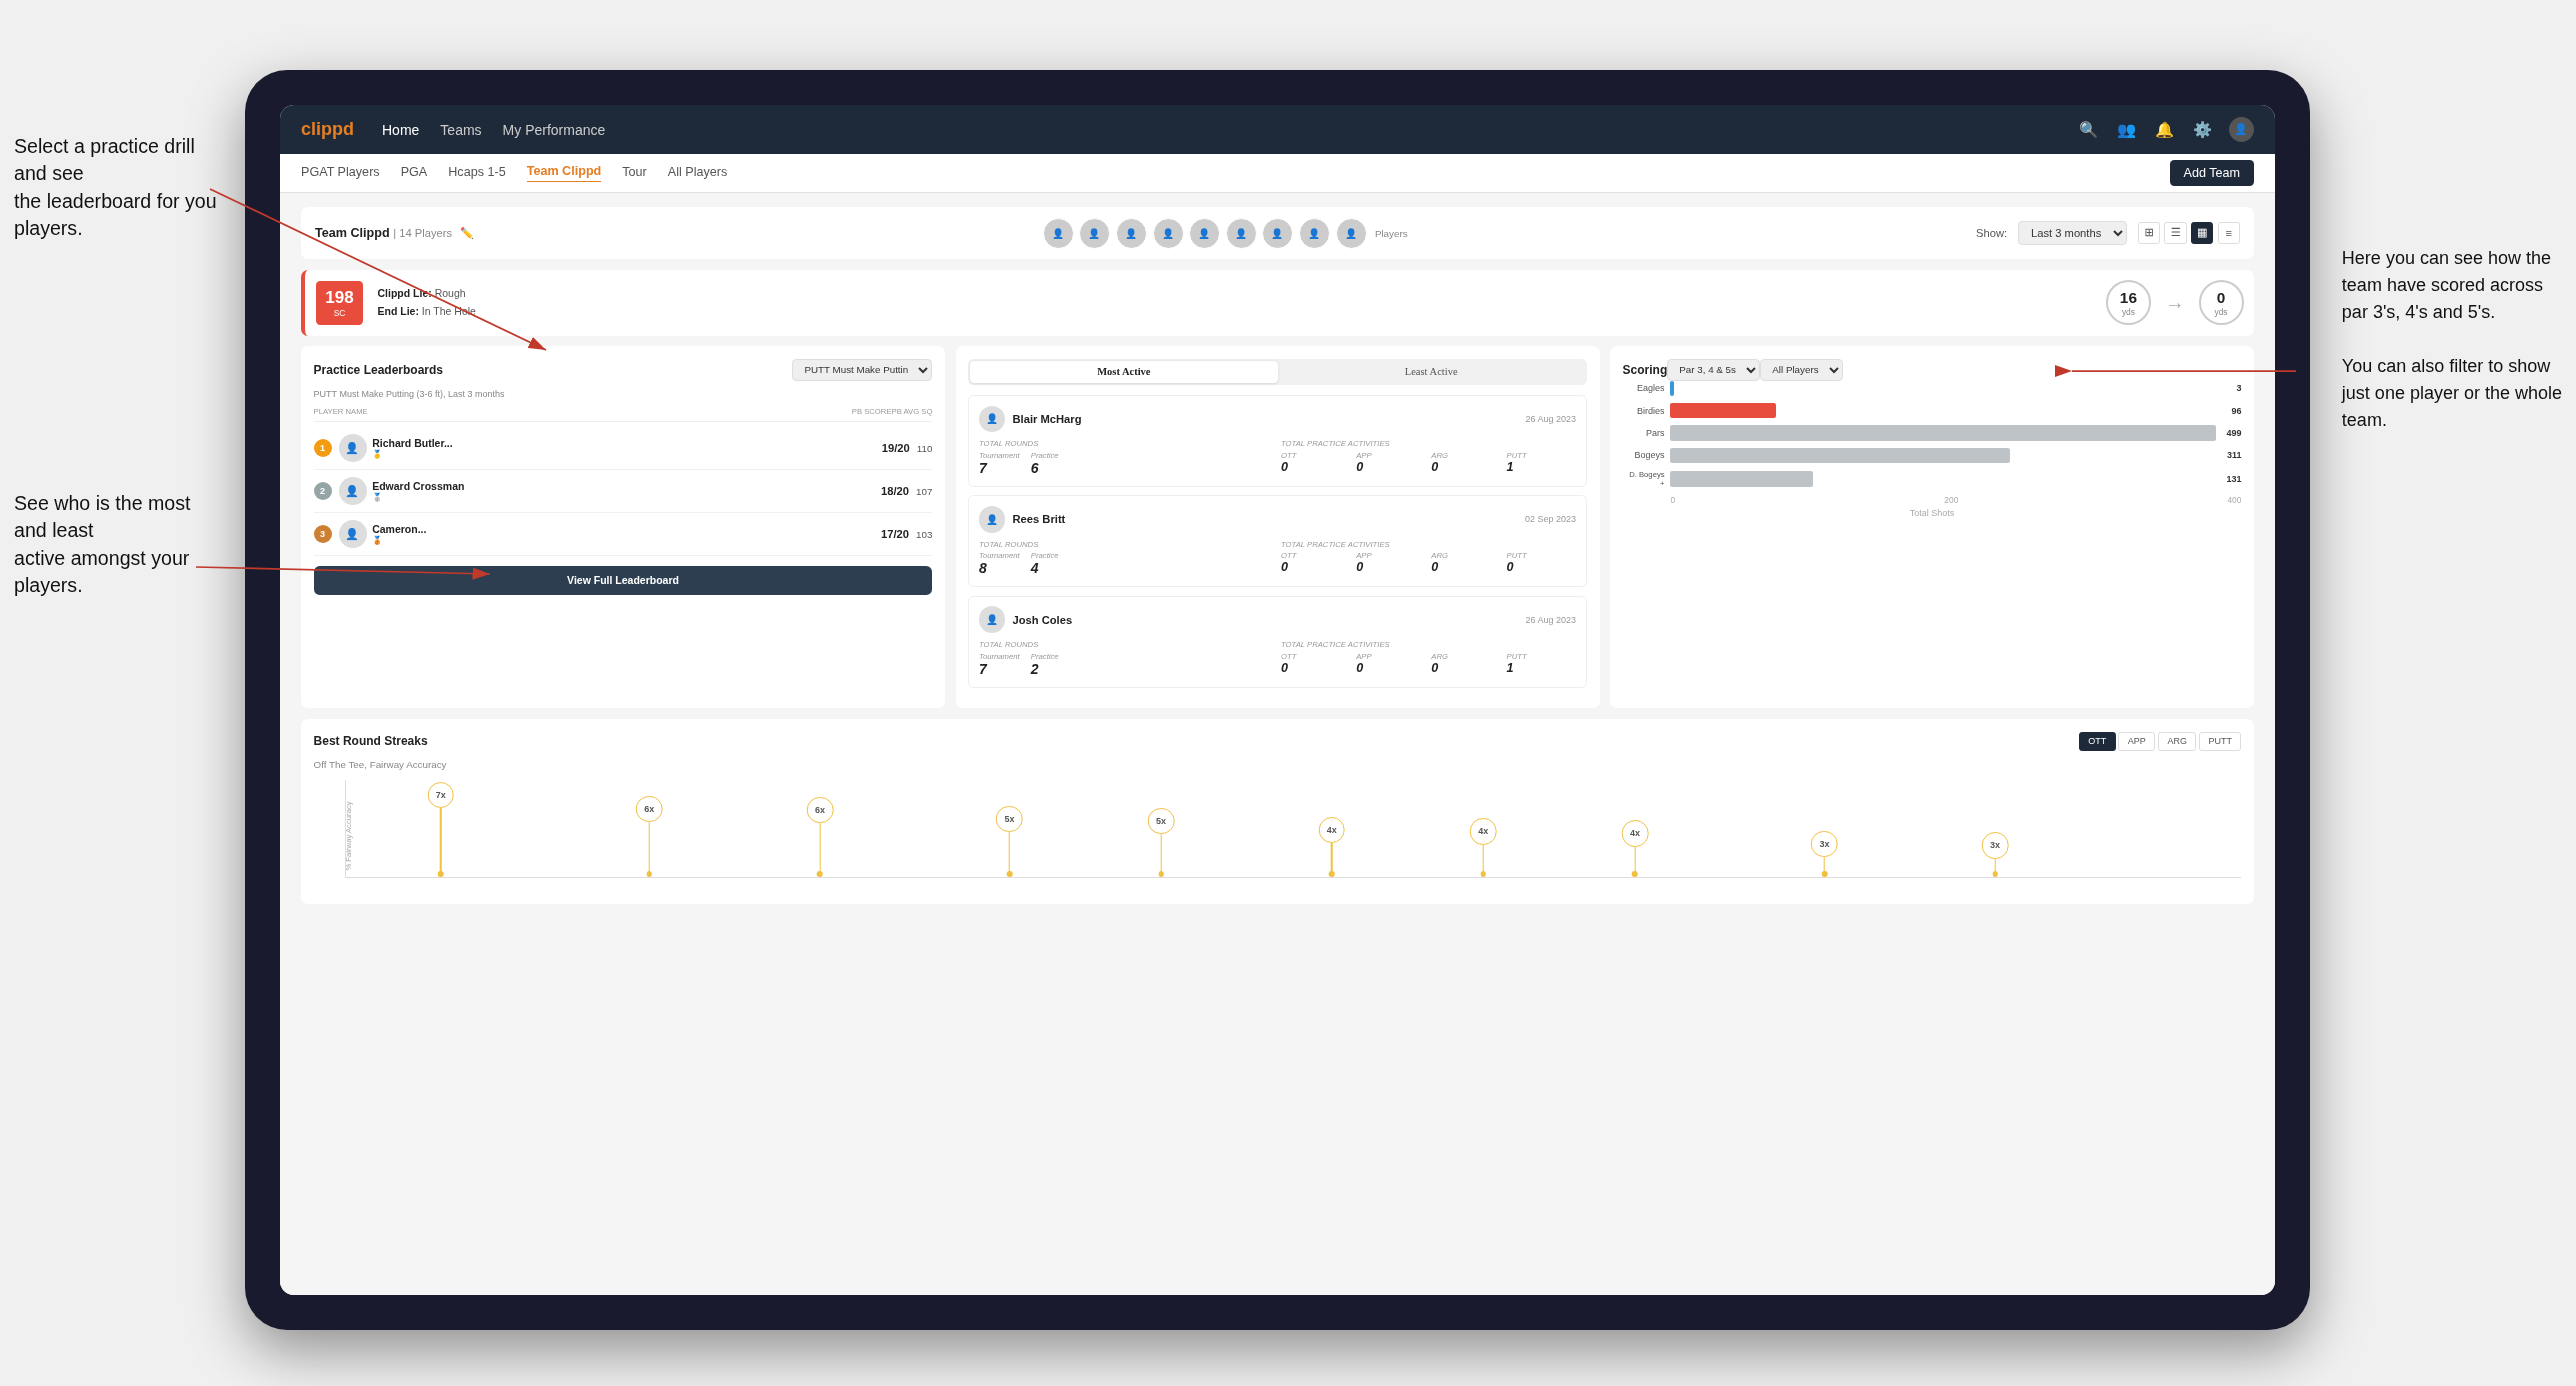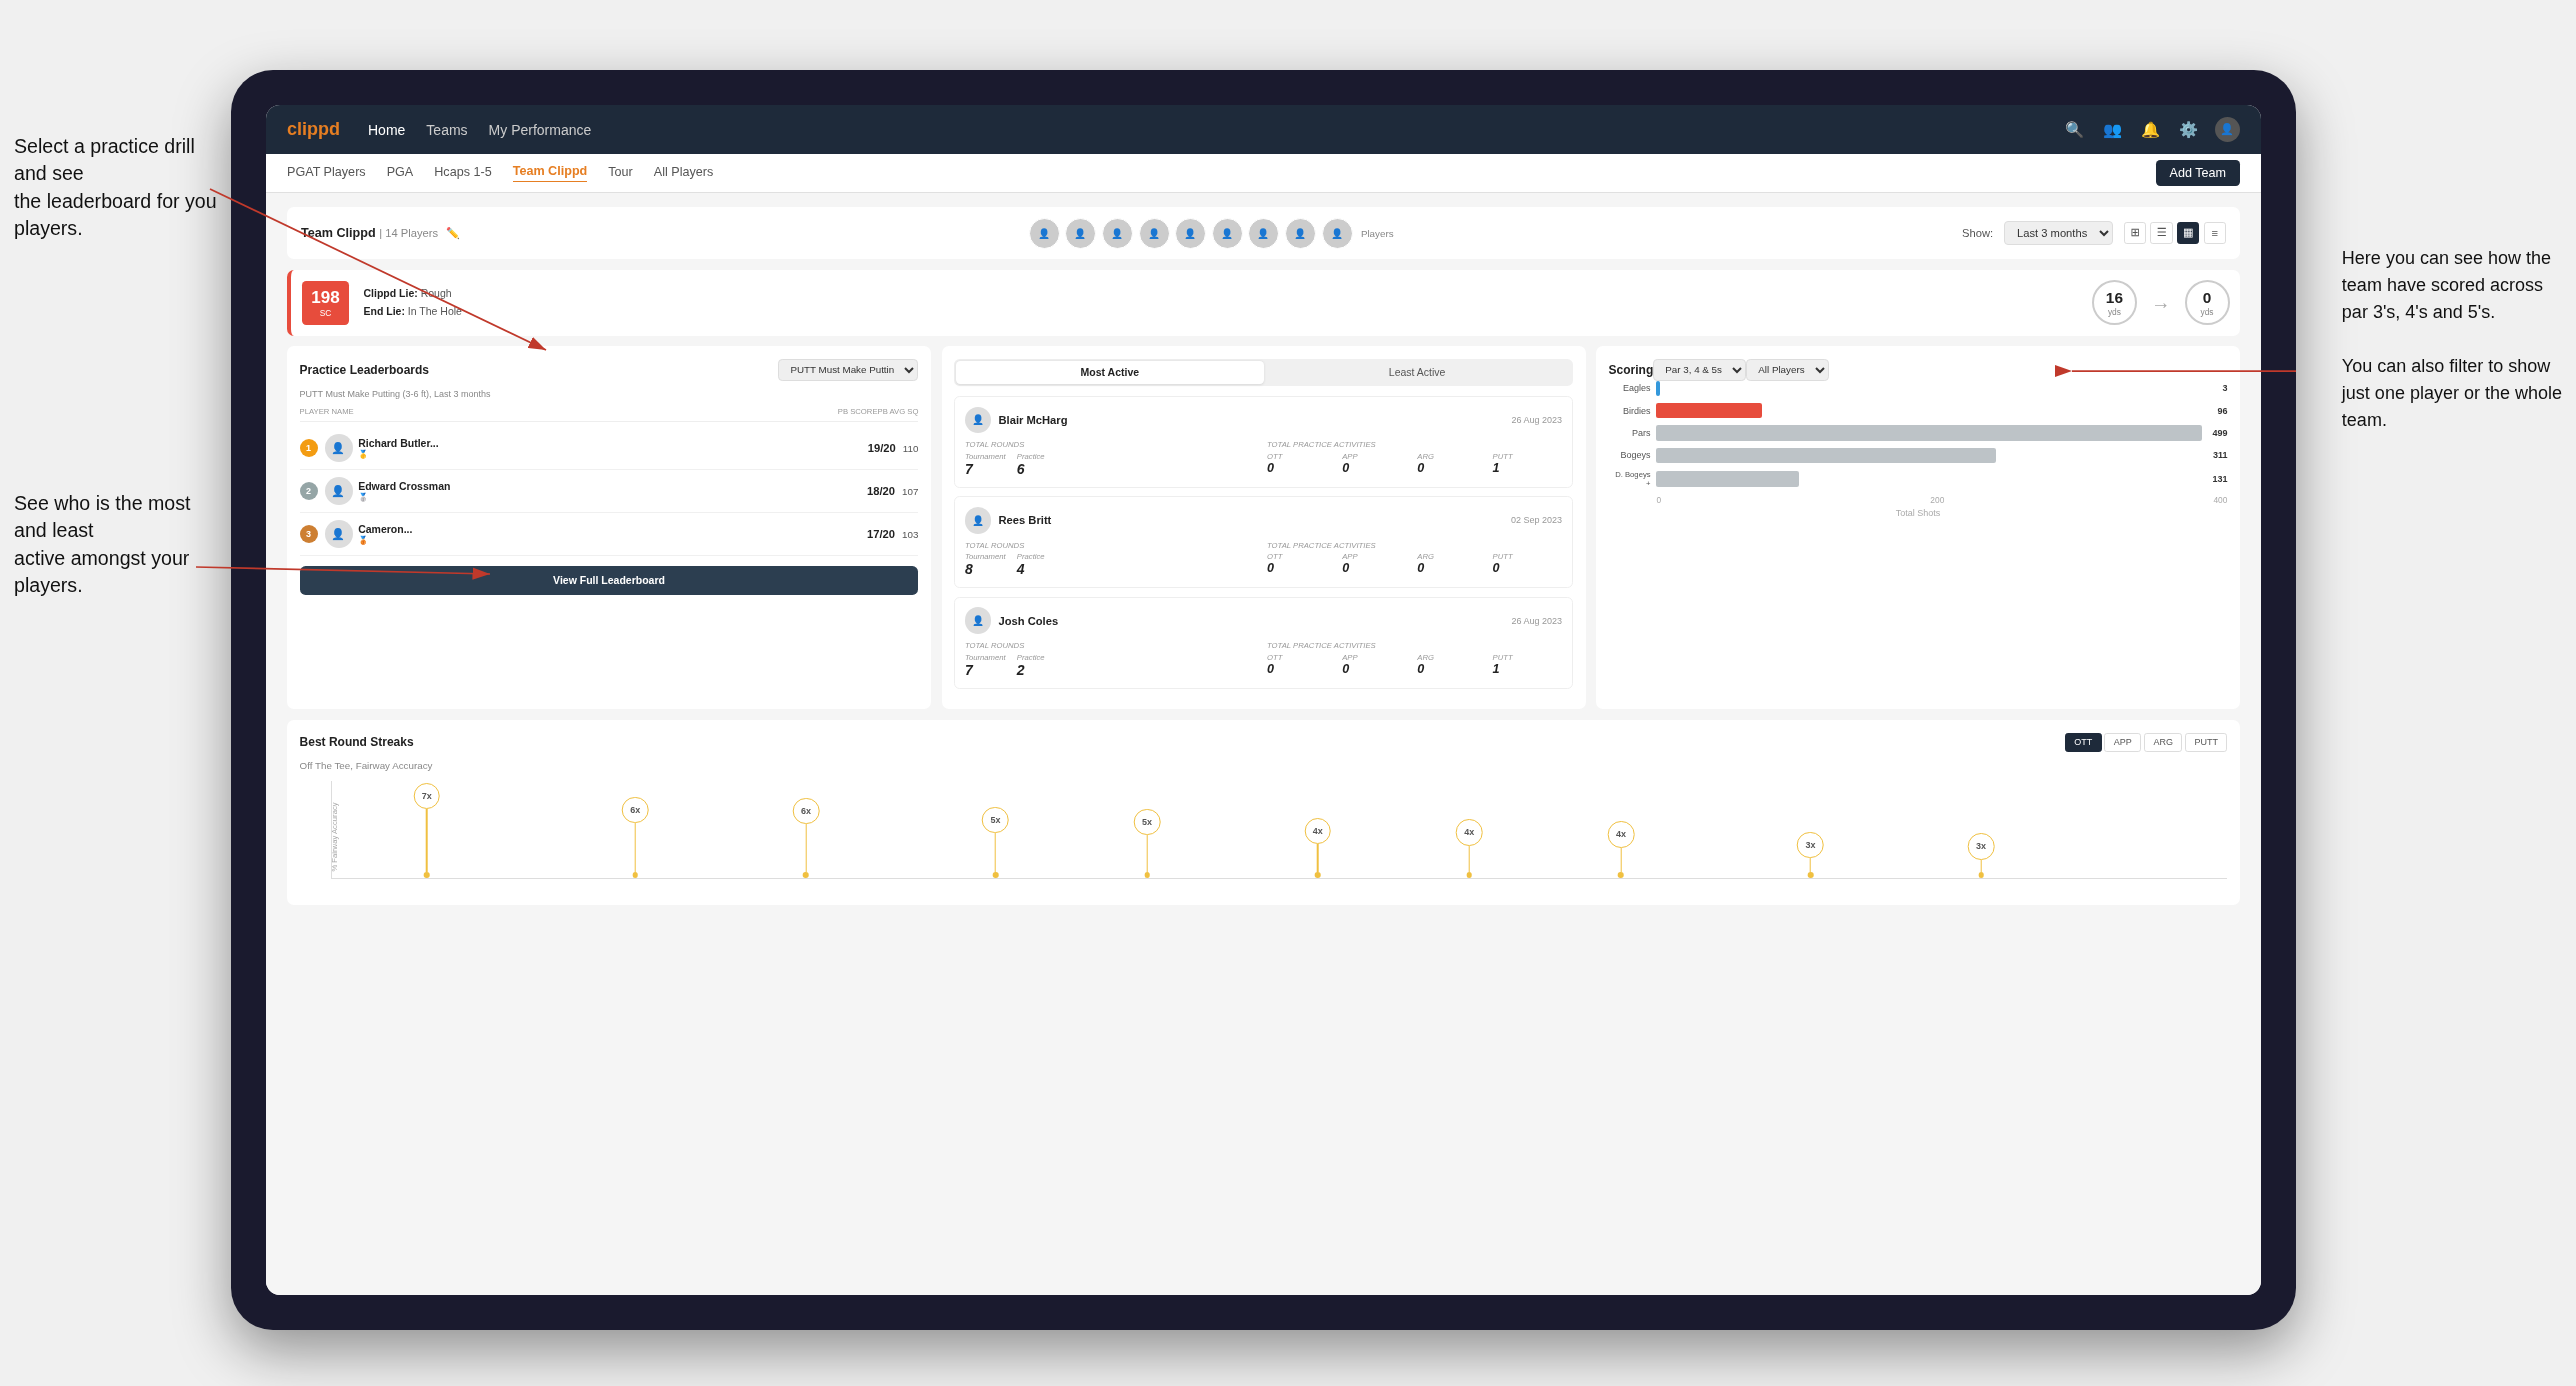--- a/index.html
+++ b/index.html
@@ -17,21 +17,21 @@
       position: absolute;
       font-size: 19.6px;
       color: #111;
       line-height: 1.4;
       max-width: 210px;
     }
 
     
     .tablet-frame {
       position: absolute;
-      left: 231px;
+      left: 245px;
       top: 70px;
       width: 2065px;
       height: 1260px;
       background: #1a1a2e;
       border-radius: 42px;
       box-shadow: 0 21px 56px rgba(0,0,0,0.4);
       padding: 35px;
     }
 
     .tablet-screen {
@@ -353,20 +353,21 @@
       margin-bottom: 9.8px;
     }
     .activity-tab {
       flex: 1;
       text-align: center;
       padding: 5.6px;
       font-size: 10.5px;
       border-radius: 4.2px;
       cursor: pointer;
       color: #555;
+      font-family: Liberation Serif, serif;
     }
     .activity-tab.active { background: #fff; color: #222; font-weight: 600; box-shadow: 0 0.7px 2.8px rgba(0,0,0,0.1); }
     .player-activity-card {
       border: 0.7px solid #eee;
       border-radius: 5.6px;
       padding: 9.8px;
       margin-bottom: 8.4px;
     }
     .pac-header {
       display: flex;

